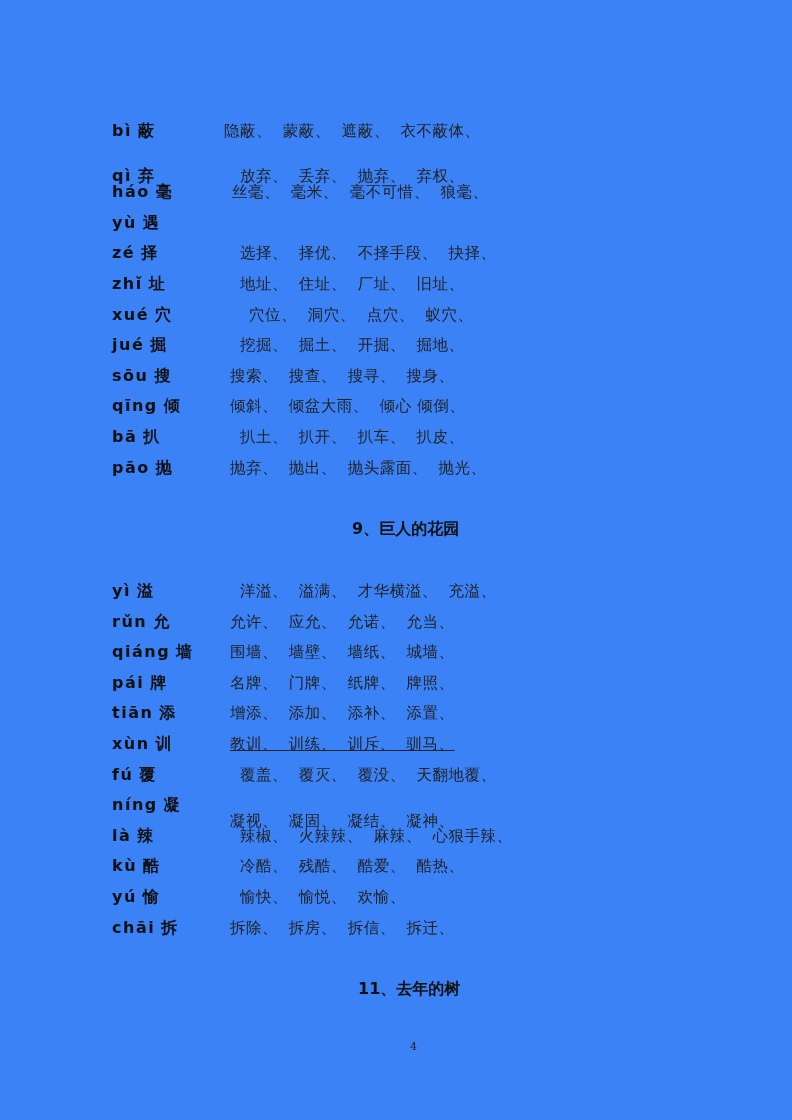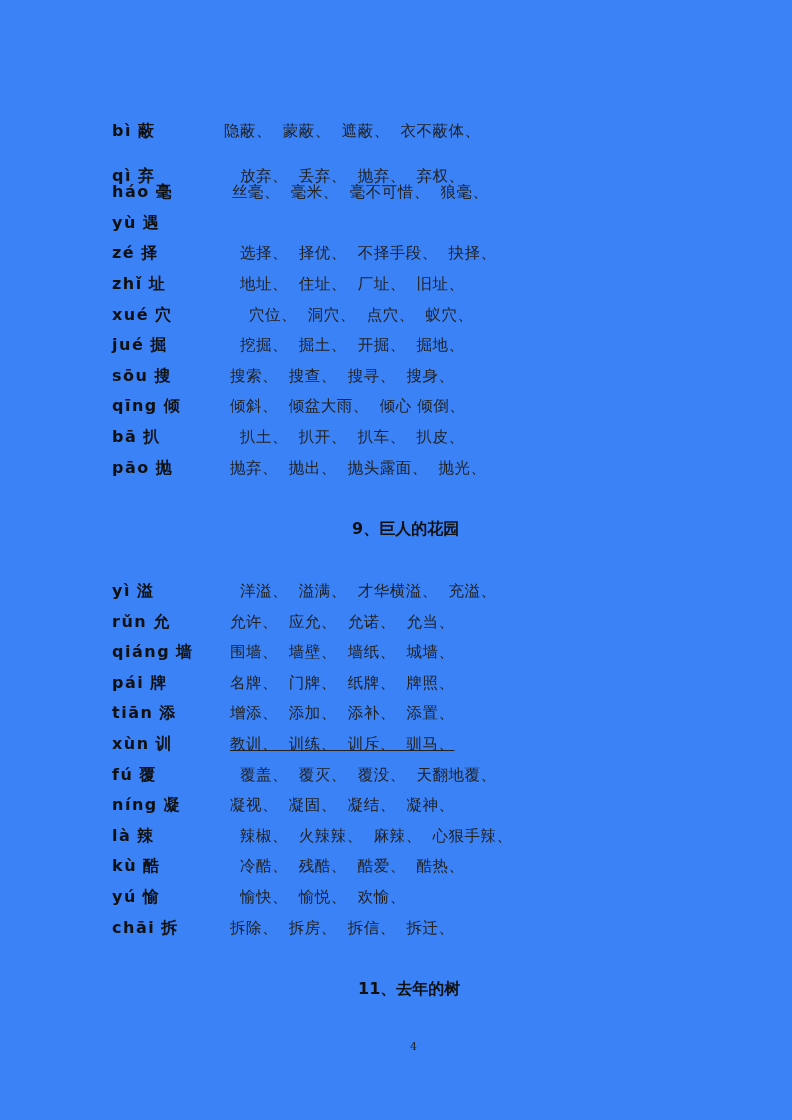--- a/index.html
+++ b/index.html
@@ -94,21 +94,21 @@
       <div class="row" style="top: 734px;">
         <span class="label"><span>xùn</span><span style="margin-left: 6px;">训</span></span>
         <span class="words" style="left: 118px; text-decoration: underline;">教训、  训练、  训斥、  驯马、</span>
       </div>
       <div class="row" style="top: 764.6px;">
         <span class="label"><span>fú</span><span style="margin-left: 6px;">覆</span></span>
         <span class="words" style="left: 128px;">覆盖、  覆灭、  覆没、  天翻地覆、</span>
       </div>
       <div class="row" style="top: 795.2px;">
         <span class="label"><span>níng</span><span style="margin-left: 6px;">凝</span></span>
-        <span class="words" style="left: 118px;">凝视、  凝固、  凝结、  凝神、</span>
+        <span class="words" style="left: 118px; margin-top: 16px;">凝视、  凝固、  凝结、  凝神、</span>
       </div>
       <div class="row" style="top: 825.8px;">
         <span class="label"><span>là</span><span style="margin-left: 6px;">辣</span></span>
         <span class="words" style="left: 128px;">辣椒、  火辣辣、  麻辣、  心狠手辣、</span>
       </div>
       <div class="row" style="top: 856.4px;">
         <span class="label"><span>kù</span><span style="margin-left: 6px;">酷</span></span>
         <span class="words" style="left: 128px;">冷酷、  残酷、  酷爱、  酷热、</span>
       </div>
       <div class="row" style="top: 887px;">

